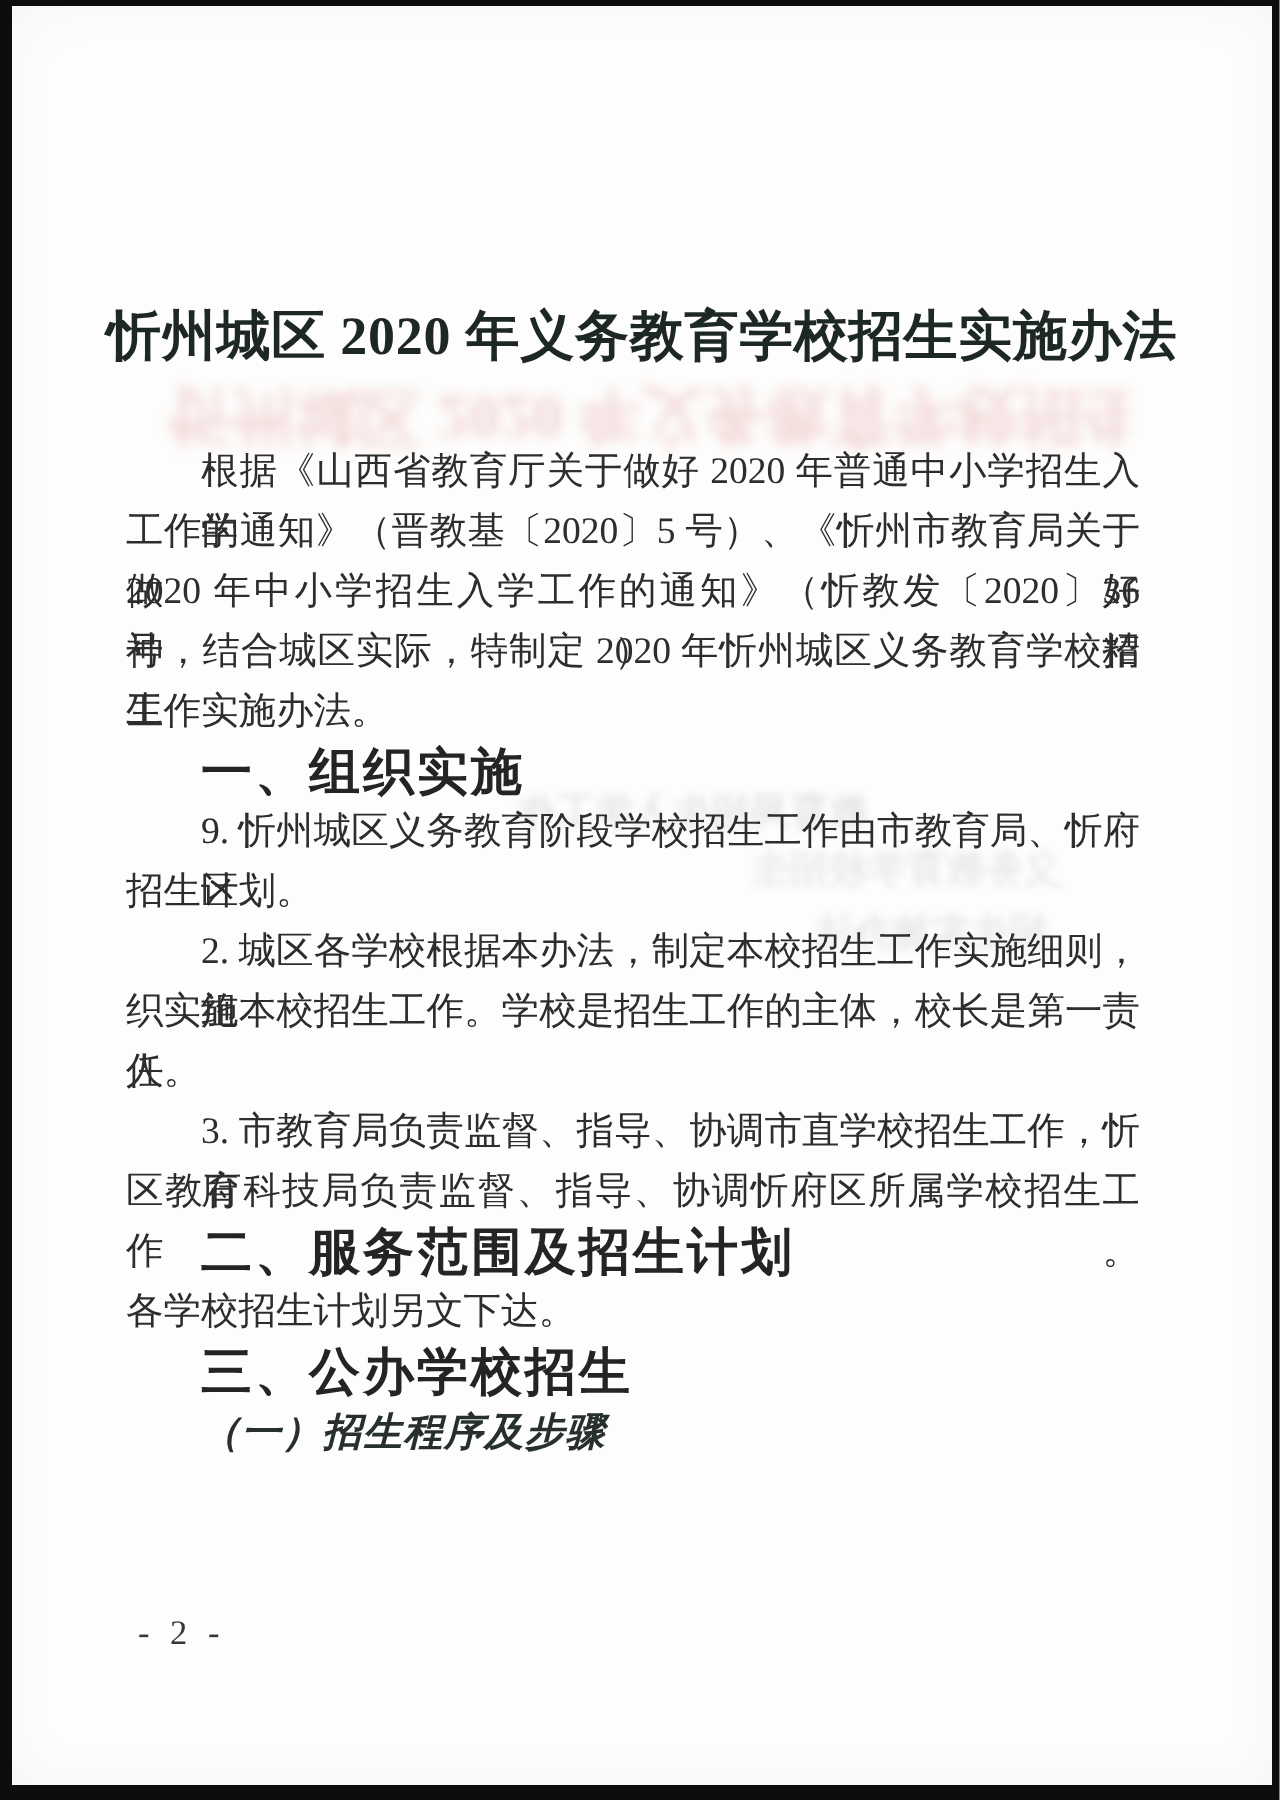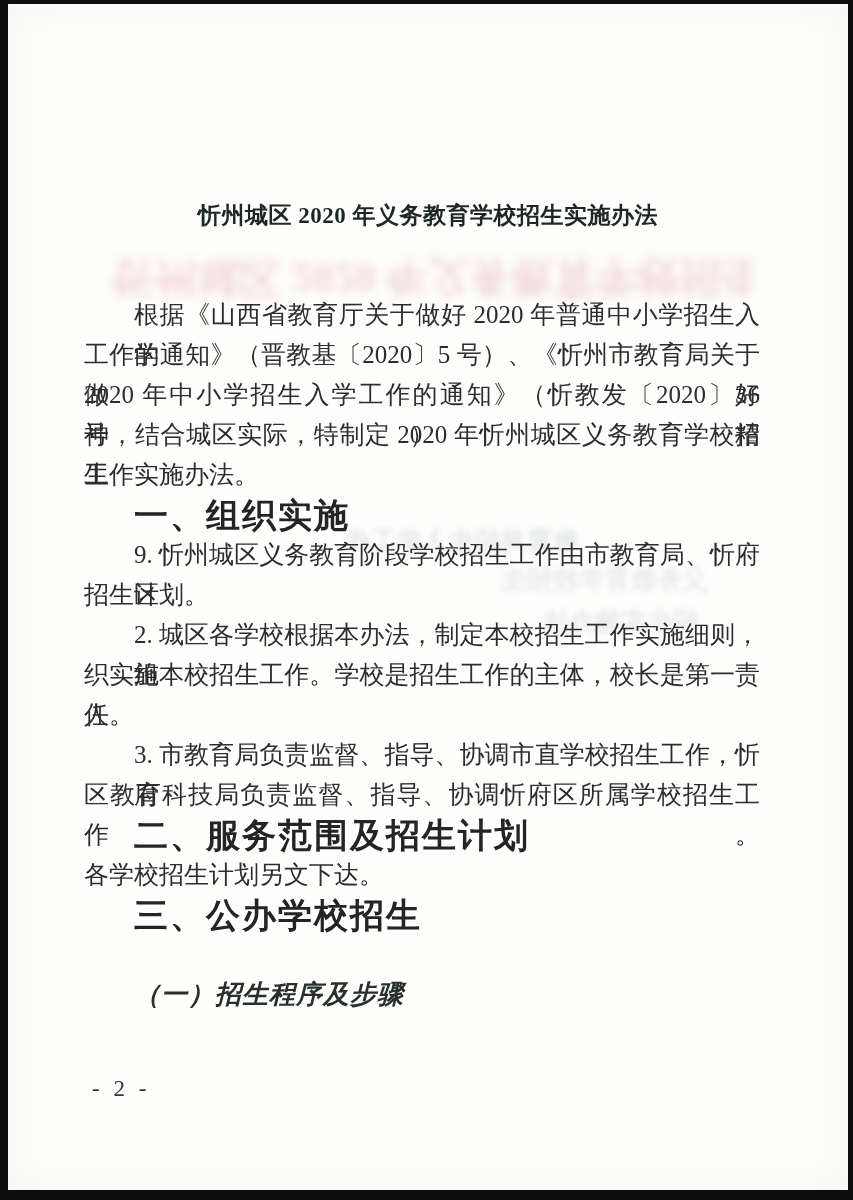--- a/index.html
+++ b/index.html
@@ -16,21 +16,21 @@
     width: 840px; height: 1186px;
     background: #fdfdfc;
     box-shadow: inset 0 0 40px rgba(0,0,0,0.03);
   }
   .doc-title {
     position: absolute;
     left: 0; top: 196px;
     width: 100%;
     margin: 0;
     text-align: center;
-    font-size: 23px;
+    font-size: 36px;
     font-weight: 900;
     letter-spacing: 0.5px;
     color: #1d2723;
     font-family: "Liberation Serif", serif;
   }
   
   .ghost {
     position: absolute;
     pointer-events: none;
     white-space: nowrap;
@@ -82,21 +82,20 @@
     font-size: 34px;
     color: #242424;
     letter-spacing: 2px;
   }
   .line.subheading {
     font-weight: bold;
     font-style: italic;
     font-size: 26px;
     color: #28302c;
     letter-spacing: 1px;
-    margin-top: 40px;
   }
   .page-number {
     position: absolute;
     left: 84px; top: 1072px;
     font-size: 23px;
     letter-spacing: 4px;
     color: #363636;
     font-family: "Liberation Serif", serif;
   }
 </style>

